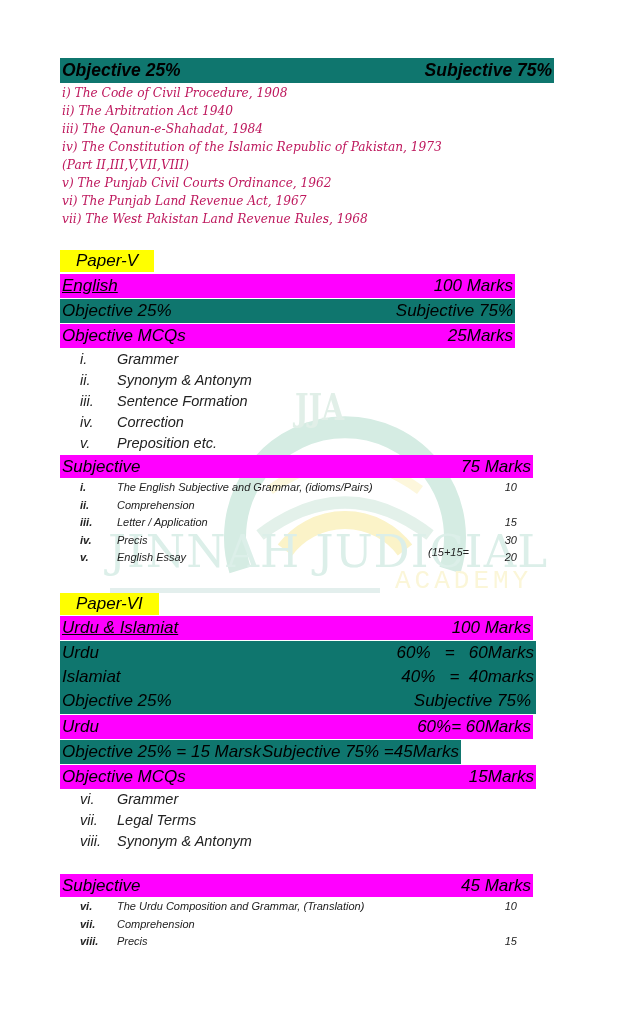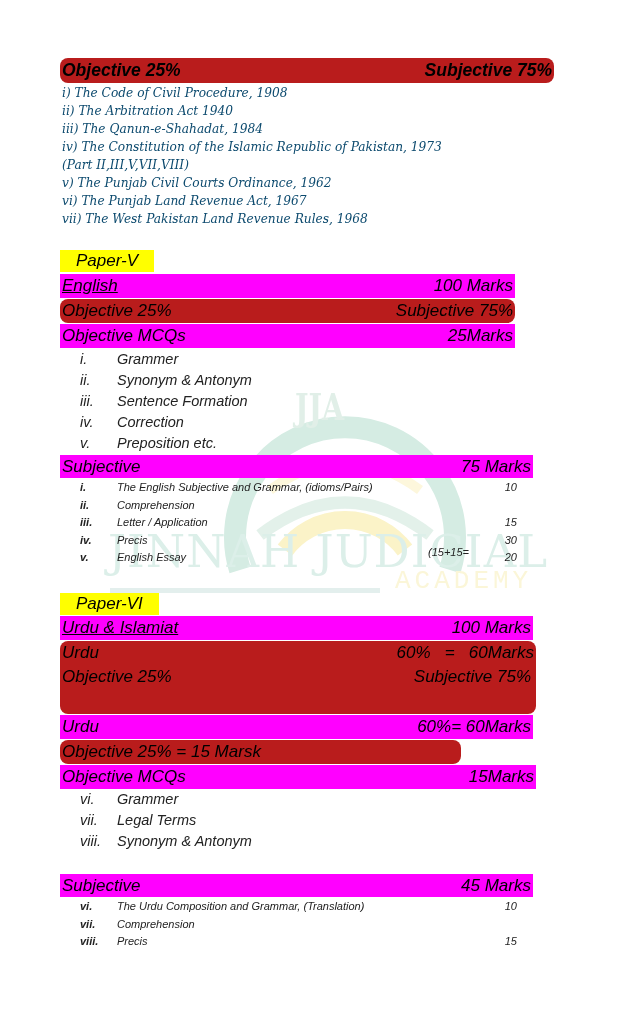--- a/index.html
+++ b/index.html
@@ -15,27 +15,27 @@
   .wm-text { left: 108px; top: 525px; width: 420px; font-family: "DejaVu Serif", serif; font-size: 45px; color: #dcefe9; letter-spacing: 1px; white-space: nowrap; }
   .wm-academy { left: 395px; top: 566px; font-size: 26px; color: #fbf6d8; letter-spacing: 4px; font-family: Liberation Mono, monospace; }
   .wm-line { left: 110px; top: 588px; width: 270px; height: 5px; background: #e3efed; }
   .wm-jja { left: 295px; top: 384px; font-family: "DejaVu Serif", serif; font-weight: bold; font-size: 38px; color: #e1efe8; transform: scaleX(0.75); transform-origin: left; }
 
   .layer { position: absolute; left: 0; top: 0; width: 622px; height: 1024px; }
 
   
   .bar { position: absolute; display: flex; justify-content: space-between; align-items: center;
          font-style: italic; box-sizing: border-box; padding: 0 2px; }
-  .cyan { background: #b91c1c; border-radius: 8px; }
+  .cyan { background: #0f766e; }
   .mag { background: #ff00ff; }
   .yel { background: #ffff00; }
 
   .top-bar { left: 60px; top: 58px; width: 494px; height: 25px; font-weight: bold; font-size: 17.5px; }
 
-  .serif-list { position: absolute; left: 62px; top: 84px; font-family: "DejaVu Serif", serif; font-style: italic; font-size: 12.2px; line-height: 18px; color: #0c4a6e; }
+  .serif-list { position: absolute; left: 62px; top: 84px; font-family: "DejaVu Serif", serif; font-style: italic; font-size: 12.2px; line-height: 18px; color: #be185d; }
 
   .paper-head { position: absolute; font-style: italic; font-size: 17px; padding: 0 16px; }
   .big { font-size: 17px; }
   .u { text-decoration: underline; }
 
   .mcq-list { position: absolute; font-style: italic; font-size: 14.5px; line-height: 21px; color: #222; }
   .mcq-list .row { display: flex; }
   .mcq-list .num { width: 37px; }
 
   .sub-list { position: absolute; font-style: italic; font-size: 11px; line-height: 17.5px; color: #222; }
@@ -153,31 +153,36 @@
 
     <div class="bar mag big" style="left:60px; top:616px; width:473px; height:24px;">
       <span class="u">Urdu &amp; Islamiat</span>
       <span>100 Marks</span>
     </div>
     <div class="bar cyan big" style="left:60px; top:641px; width:476px; height:73px; display:block;">
       <div style="display:flex; justify-content:space-between; height:24px; align-items:center;">
         <span>Urdu</span>
         <span style="white-space:pre;">60%   =   60Marks</span>
       </div>
+      <div style="display:flex; justify-content:space-between; height:24px; align-items:center;">
+        <span>Islamiat</span>
+        <span style="white-space:pre;">40%   =  40marks</span>
+      </div>
       <div style="display:flex; justify-content:space-between; height:24px; align-items:center; padding-right:3px;">
         <span>Objective 25%</span>
         <span>Subjective 75%</span>
       </div>
     </div>
     <div class="bar mag big" style="left:60px; top:715px; width:473px; height:24px;">
       <span>Urdu</span>
       <span>60%= 60Marks</span>
     </div>
     <div class="bar cyan big" style="left:60px; top:740px; width:401px; height:24px;">
       <span>Objective 25% = 15 Marsk</span>
+      <span>Subjective 75% =45Marks</span>
     </div>
     <div class="bar mag big" style="left:60px; top:765px; width:476px; height:24px;">
       <span>Objective  MCQs</span>
       <span>15Marks</span>
     </div>
 
     <div class="mcq-list" style="left:80px; top:789px;">
       <div class="row">
           <span class="num">vi.</span>
           <span>Grammer</span>

